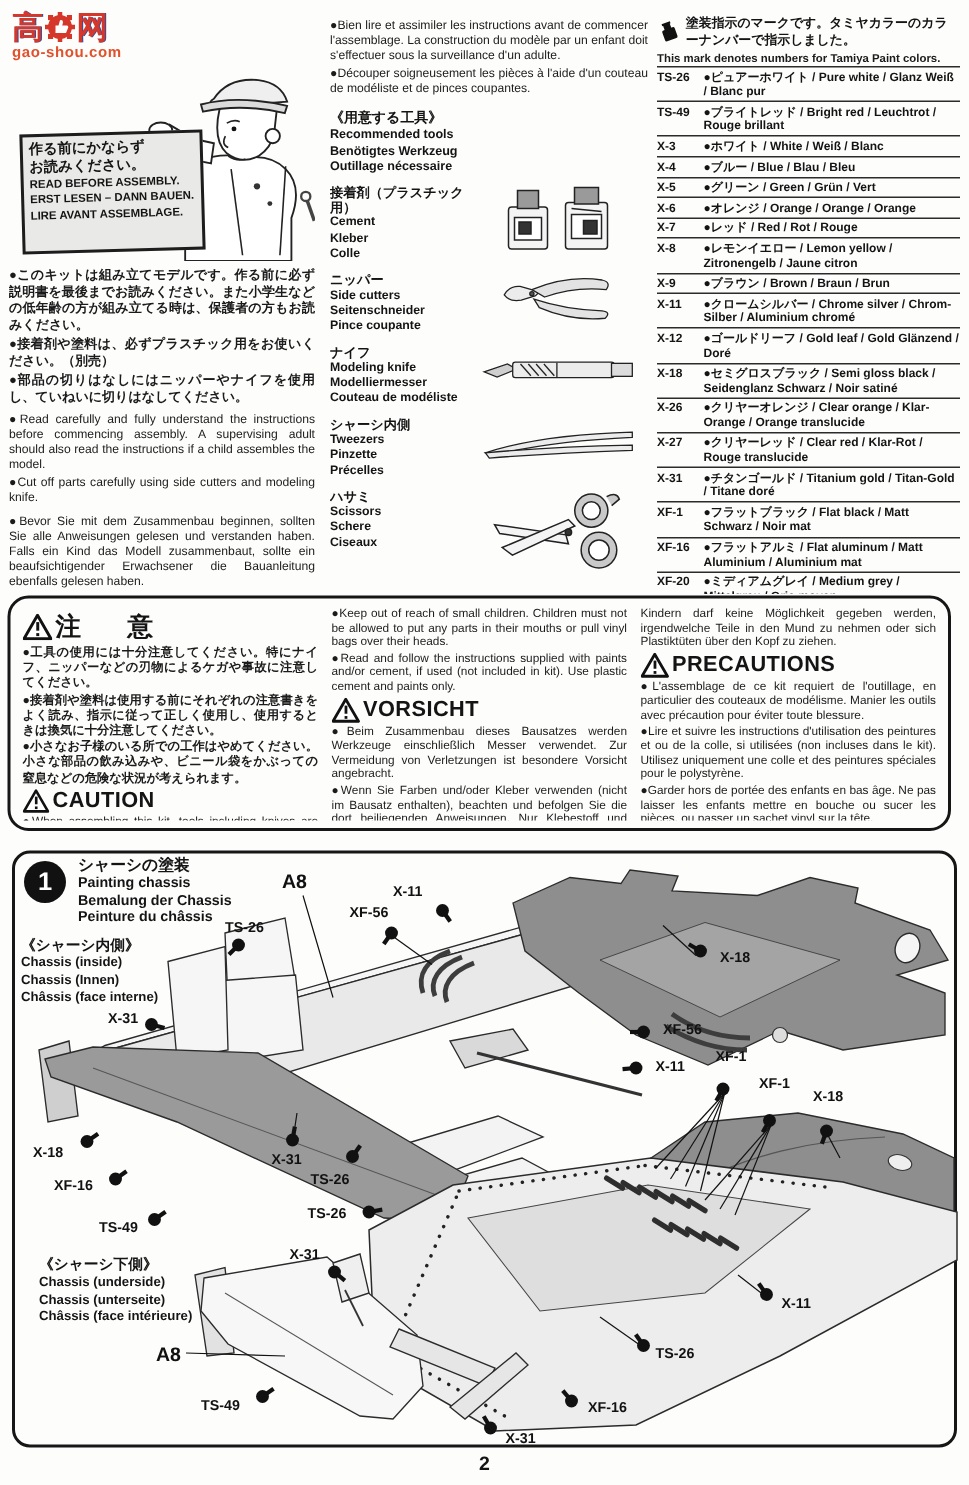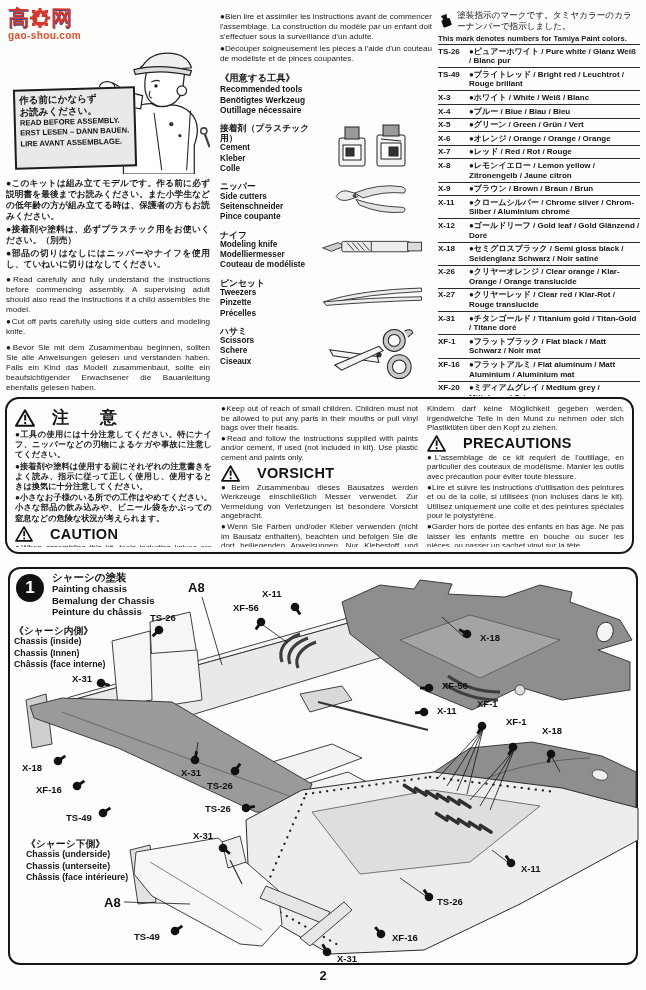--- a/index.html
+++ b/index.html
@@ -26,32 +26,32 @@
   
   #tools-head p{margin:0;font-size:8.4px;font-weight:bold;line-height:10.6px}
   #tools-head .tja{font-size:9.3px}
   .trow{display:flex;margin-top:7px}
   .tnames{width:94px;flex:none}
   .tnames p{margin:0;font-size:8.2px;font-weight:bold;line-height:10.3px}
   .tnames .tja{font-size:8.8px}
   .ticon{flex:1;text-align:center}
   
   #legend-head{display:flex;gap:4px;margin-bottom:2px}
-  #legend-head .jat{font-size:8.6px;font-weight:normal;line-height:10.6px}
+  #legend-head .jat{font-size:8.6px;font-weight:bold;line-height:10.6px}
   #legend-en{font-size:7.6px;font-weight:bold;border-bottom:1px solid #2b2b2b;padding-bottom:0;margin-bottom:0}
   .pr{display:flex;border-bottom:1px solid #2b2b2b;padding:1.5px 0;font-size:8.0px;line-height:9.6px;font-weight:bold}
   .pr .code{width:31px;flex:none}
   .pr .nm{flex:1}
   
   #caution-box{left:5px;top:397px;width:629px;height:157px;border:2px solid #161616;border-radius:14px;
                display:flex;gap:9px;padding:5px 8px;box-sizing:border-box}
   .cb-col{flex:1;overflow:hidden}
   .cb-col p.b{font-size:7.9px;line-height:9.6px;margin-bottom:1px}
   .cb-col p.ja{font-size:8.2px;line-height:10.2px}
-  .warn-h{display:flex;align-items:center;gap:17px;margin:2px 0 1px 0}
+  .warn-h{display:flex;align-items:center;gap:2px;margin:2px 0 1px 0}
   .warn-h .wt{font-weight:bold;font-size:14.5px;letter-spacing:.3px}
   .warn-h .wt.jp{font-size:17px;letter-spacing:7px}
   
   #diagram-border{left:8px;top:567px;width:626px;height:394px;border:2px solid #161616;border-radius:12px}
   #dsvg{position:absolute;left:0;top:560px;width:646px;height:430px}
   #step-head{left:16px;top:572px}
   #step-circle{position:absolute;left:0;top:2px;width:28px;height:28px;border-radius:50%;background:#111;
                color:#fff;font-size:17px;font-weight:bold;text-align:center;line-height:28px}
   #step-titles{margin-left:36px}
   #step-titles p{margin:0;font-weight:bold;font-size:9.5px;line-height:11.3px}
@@ -246,21 +246,21 @@
           <p>Modeling knife</p>
           <p>Modelliermesser</p>
           <p>Couteau de modéliste</p>
         </div>
         <div class="ticon"><svg width="104" height="34">
             <use href="#i-modeling-knife"></use>
           </svg></div>
       </div>
       <div class="trow">
         <div class="tnames">
-          <p class="tja">ピンセット</p>
+          <p class="tja">シャーシ内側</p>
           <p>Tweezers</p>
           <p>Pinzette</p>
           <p>Précelles</p>
         </div>
         <div class="ticon"><svg width="104" height="34">
             <use href="#i-tweezers"></use>
           </svg></div>
       </div>
       <div class="trow">
         <div class="tnames">

